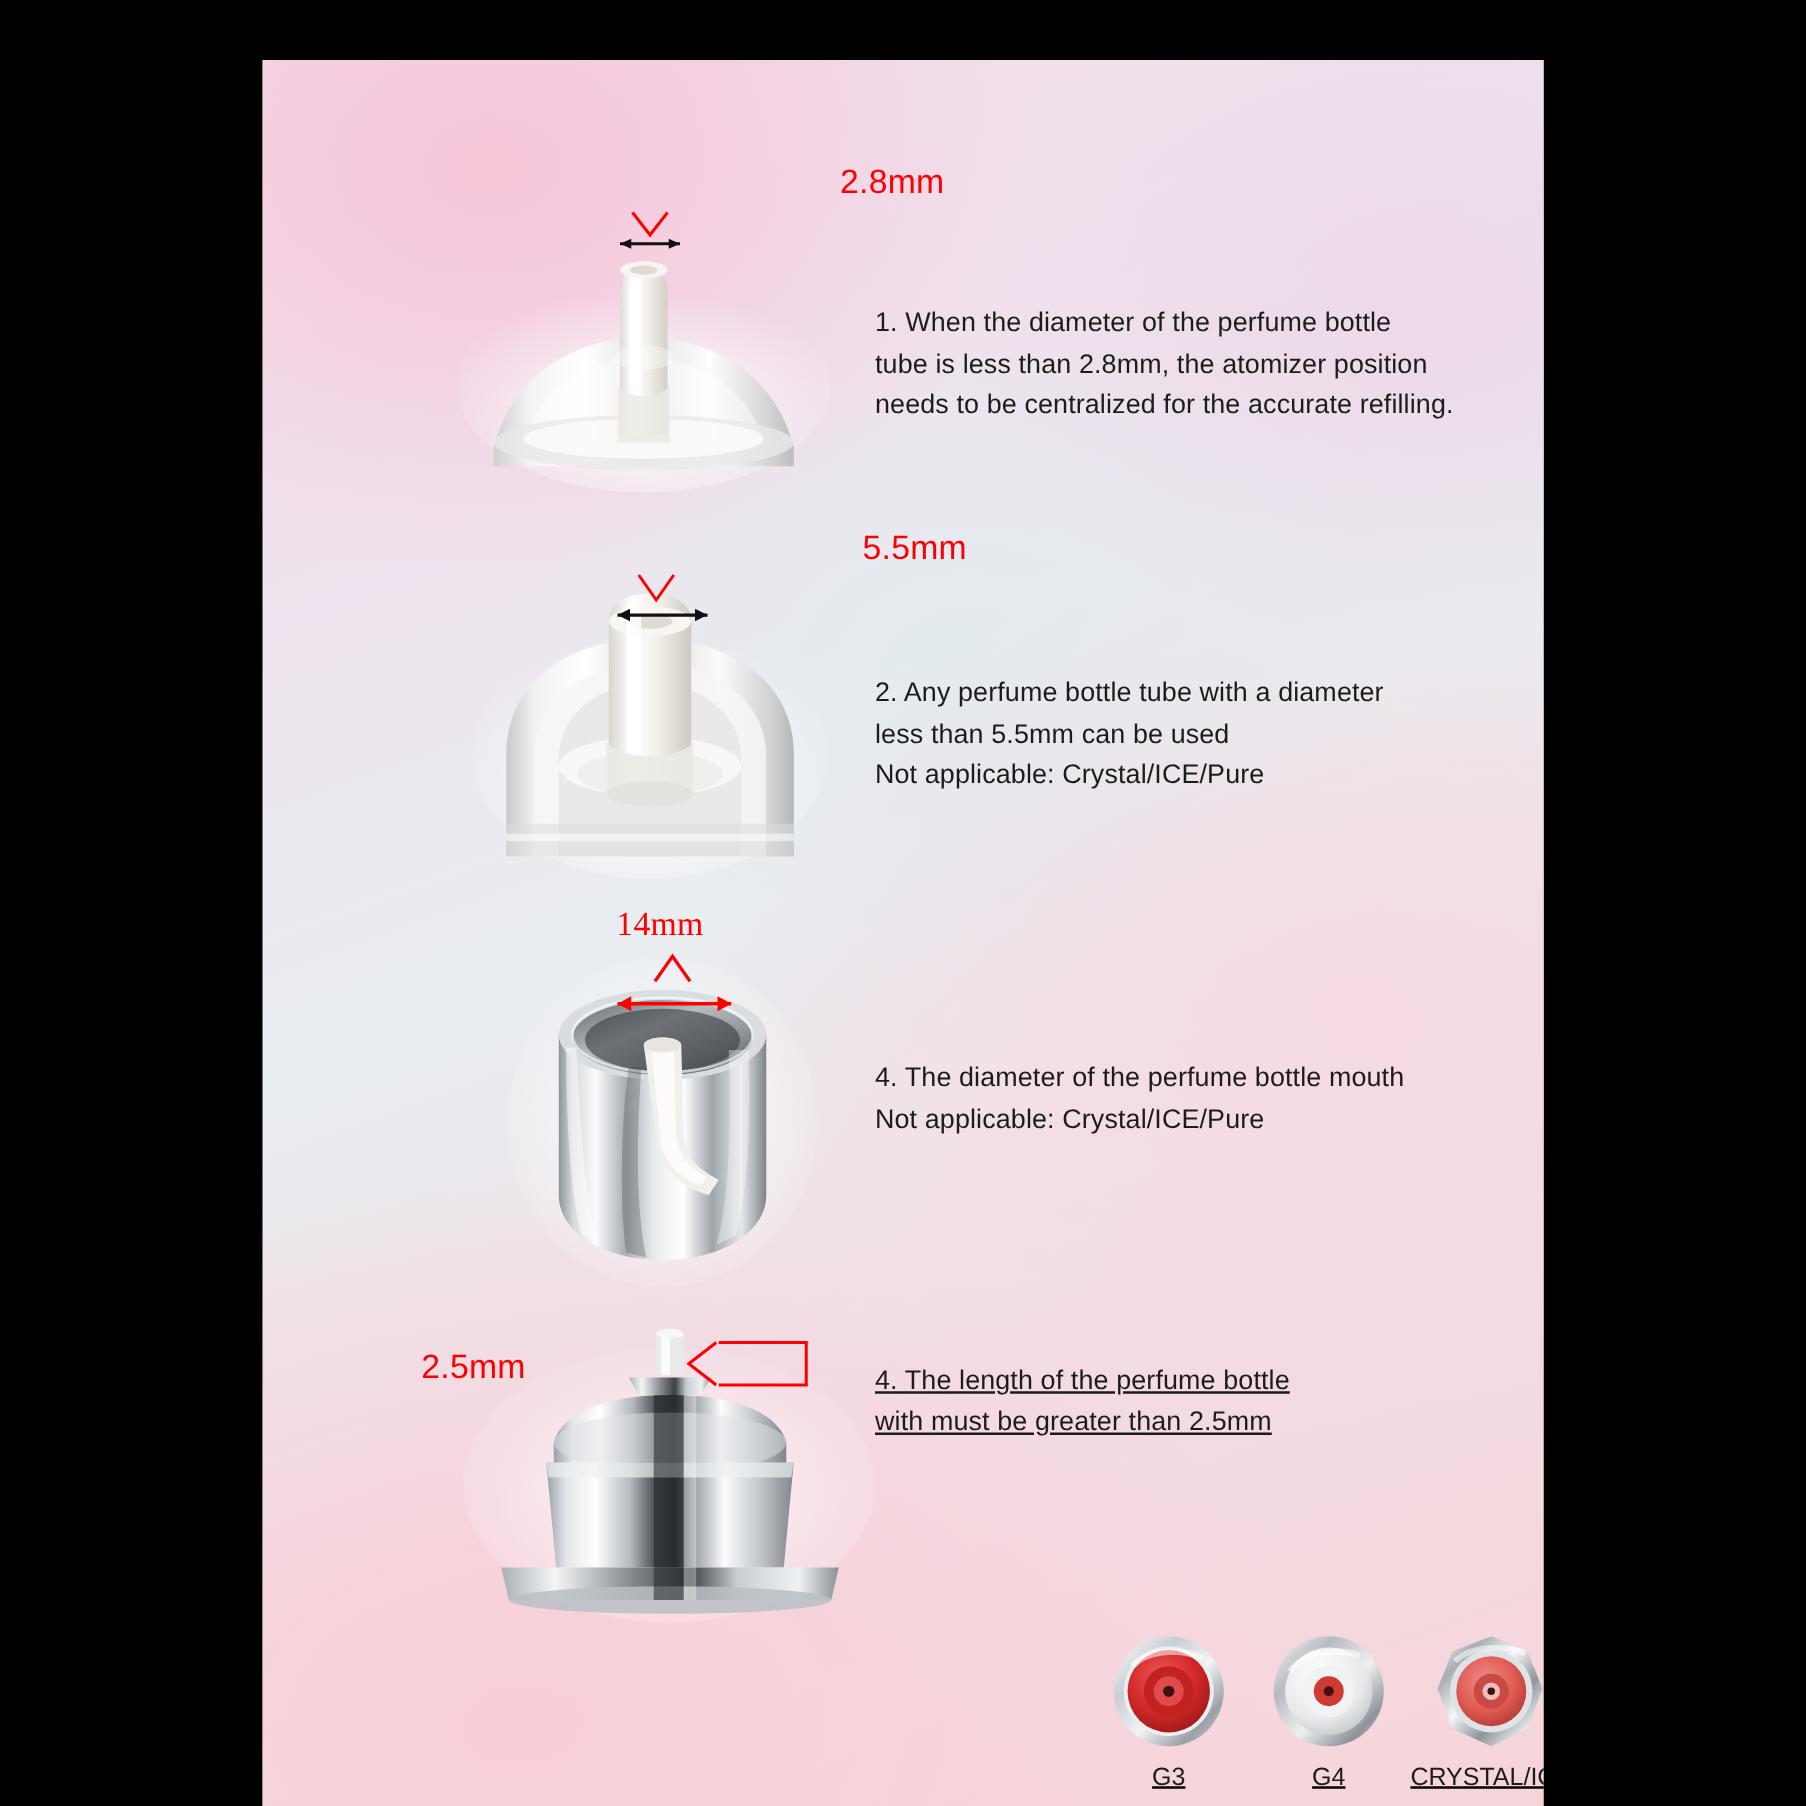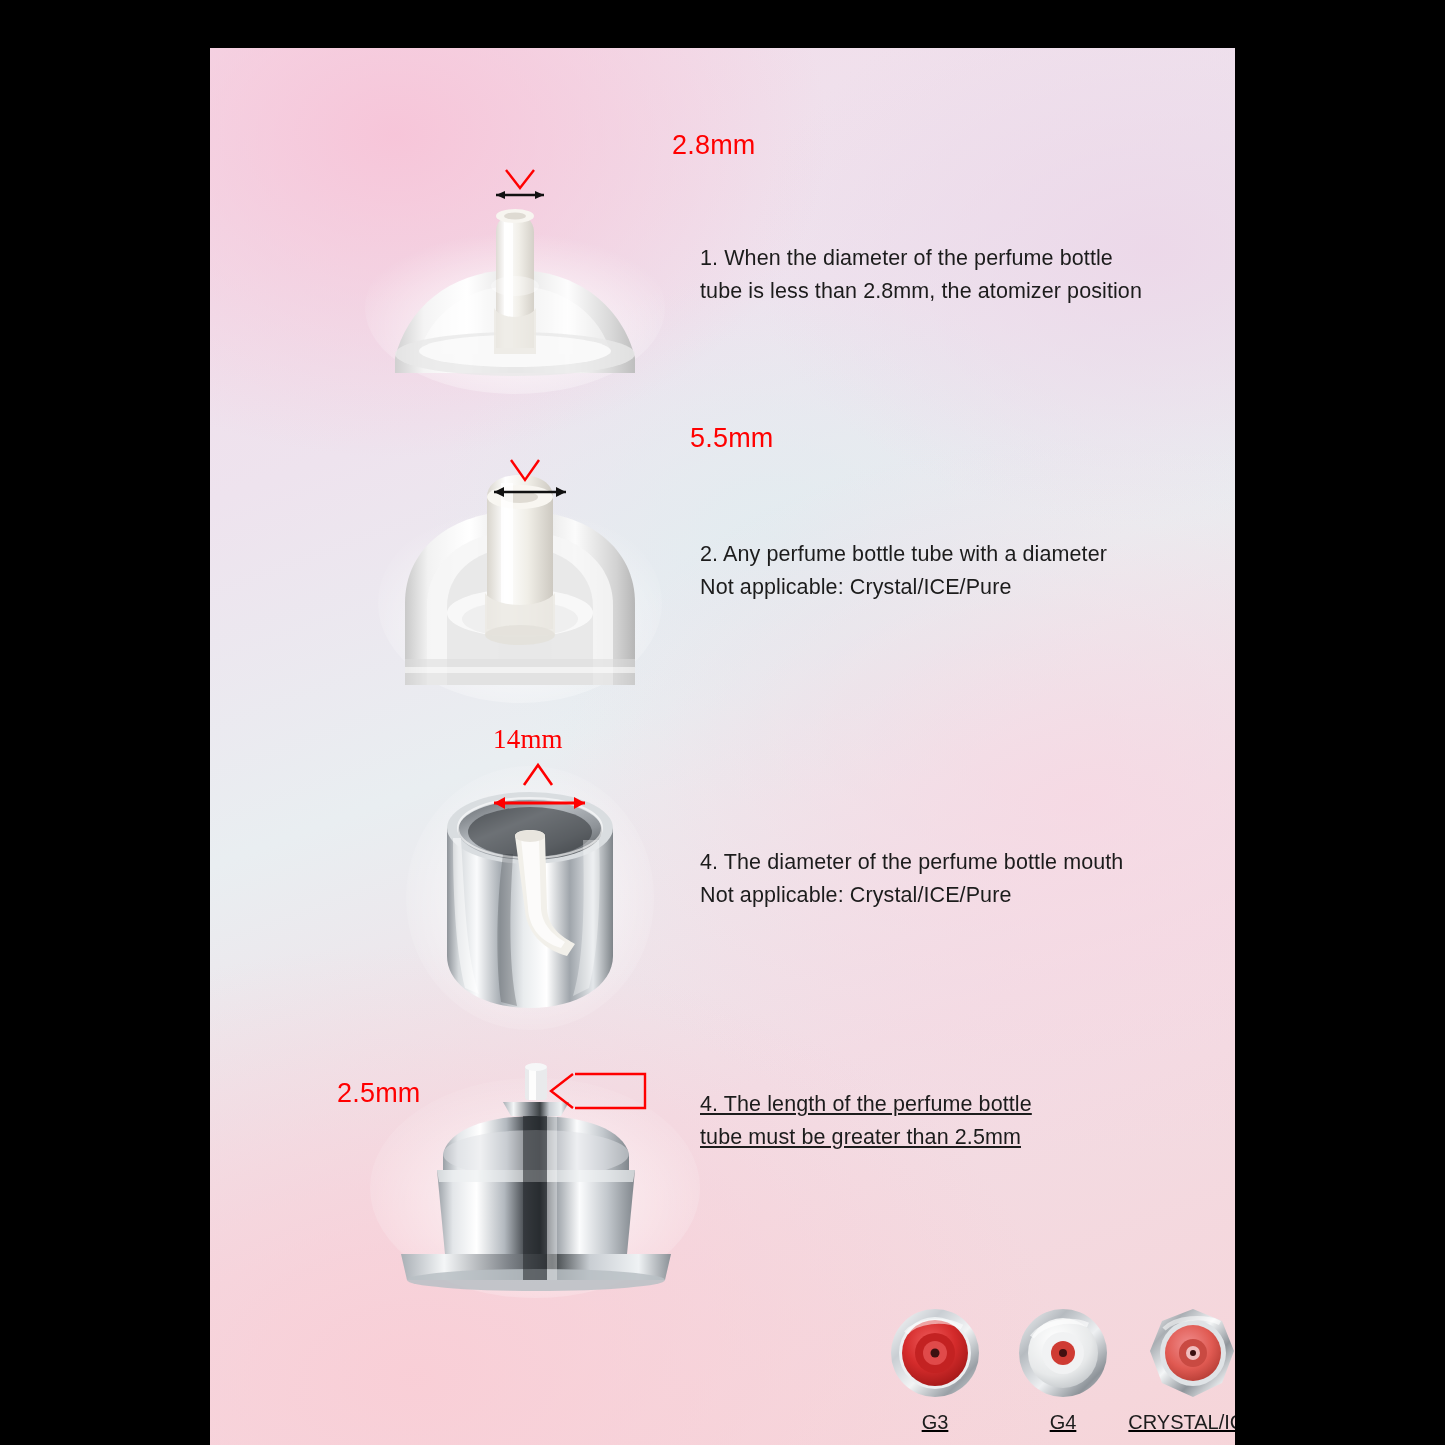--- a/index.html
+++ b/index.html
@@ -130,20 +130,21 @@
         </g>
         <path d="M16 29 L25 25 L25 33 Z" fill="#111111"></path>
         <path d="M64 29 L55 25 L55 33 Z" fill="#111111"></path>
       </svg>
     </div>
     <div class="dimlabel" style="left:462px; top:82px;">2.8mm</div>
 
     <div class="textblock" style="left:490px; top:194px; width:520px;">
       <span class="ln">1. When the diameter of the perfume bottle</span>
       <span class="ln">tube is less than 2.8mm, the atomizer position</span>
+      <span class="ln">needs to be centralized for the accurate refilling.</span>
     </div>
 
     <div class="fig" style="left:165px; top:405px; width:290px; height:245px;">
       <svg width="290" height="245" viewBox="0 0 290 245">
         <defs>
           <linearGradient id="f2body" x1="0" y1="0" x2="1" y2="0">
             <stop offset="0%" stop-color="#c9c9c9"></stop>
             <stop offset="10%" stop-color="#f2f2f2"></stop>
             <stop offset="28%" stop-color="#ffffff"></stop>
             <stop offset="52%" stop-color="#dcdcdc"></stop>
@@ -188,20 +189,21 @@
         <path d="M29 4 L43 24 L57 4" fill="none" stroke="#ff0000" stroke-width="2.4"></path>
         <line x1="12" y1="36" x2="84" y2="36" stroke="#111111" stroke-width="2.6"></line>
         <path d="M12 36 L22 31 L22 41 Z" fill="#111111"></path>
         <path d="M84 36 L74 31 L74 41 Z" fill="#111111"></path>
       </svg>
     </div>
     <div class="dimlabel" style="left:480px; top:375px;">5.5mm</div>
 
     <div class="textblock" style="left:490px; top:490px; width:520px;">
       <span class="ln">2. Any perfume bottle tube with a diameter</span>
+      <span class="ln">less than 5.5mm can be used</span>
       <span class="ln">Not applicable: Crystal/ICE/Pure</span>
     </div>
 
     <div class="fig" style="left:195px; top:710px; width:250px; height:270px;">
       <svg width="250" height="270" viewBox="0 0 250 270">
         <defs>
           <linearGradient id="f3chrome" x1="0" y1="0" x2="1" y2="0">
             <stop offset="0%" stop-color="#8e9399"></stop>
             <stop offset="7%" stop-color="#d6dadd"></stop>
             <stop offset="18%" stop-color="#fafbfc"></stop>
@@ -313,21 +315,21 @@
     <div class="fig" style="left:245px; top:1018px; width:200px; height:52px;">
       <svg width="200" height="52" viewBox="0 0 200 52">
         <path d="M120 8 L190 8 L190 42 L120 42" fill="none" stroke="#ff0000" stroke-width="2.4"></path>
         <path d="M118 8 L96 25 L118 42" fill="none" stroke="#ff0000" stroke-width="2.4"></path>
       </svg>
     </div>
     <div class="dimlabel" style="left:127px; top:1030px;">2.5mm</div>
 
     <div class="textblock" style="left:490px; top:1040px; width:520px;text-decoration:underline;">
       <span class="ln">4. The length of the perfume bottle</span>
-      <span class="ln">tube must be greater than 2.5mm</span>
+      <span class="ln">with must be greater than 2.5mm</span>
     </div>
 
     <div class="prodrow">
 
       <div class="prod" style="left:0px; top:0px; width:130px;">
         <svg width="110" height="100" viewBox="0 0 110 100" style="margin:0 auto; display:block;">
           <defs>
             <linearGradient id="g3ring" x1="0" y1="0" x2="1" y2="1">
               <stop offset="0%" stop-color="#ffffff"></stop>
               <stop offset="30%" stop-color="#c9ced3"></stop>

